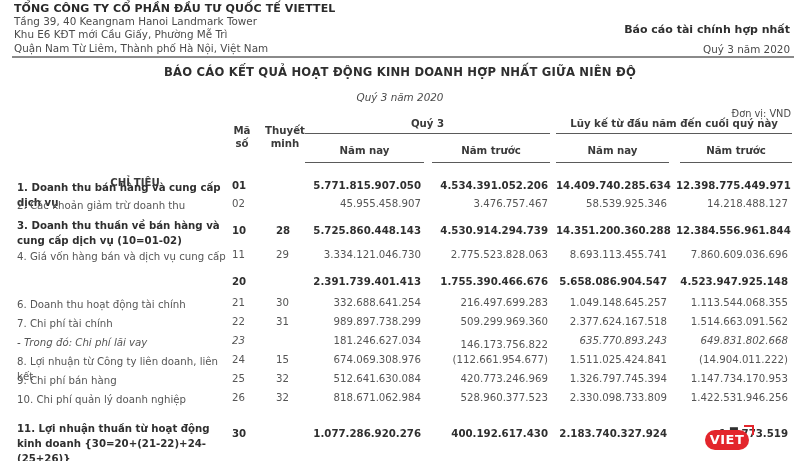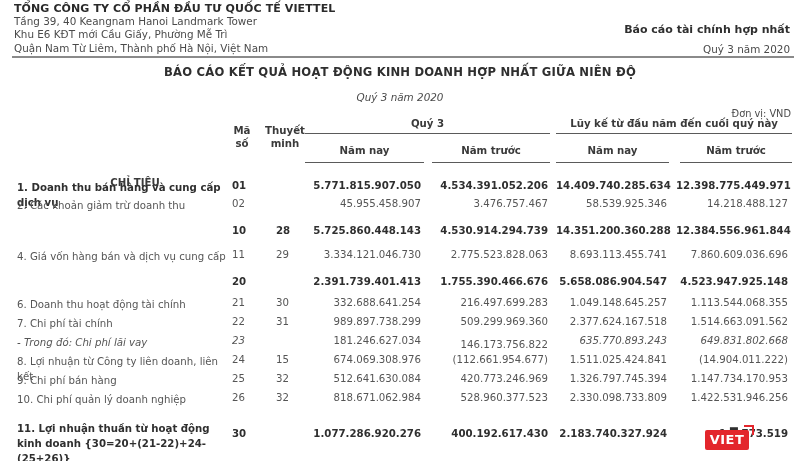--- a/index.html
+++ b/index.html
@@ -35,21 +35,21 @@
   .row .num { position: absolute; text-align: right; white-space: nowrap; }
   .c1 { left: 300px; width: 121px; }
   .c2 { left: 430px; width: 118px; }
   .c3 { left: 556px; width: 111px; }
   .c4 { left: 676px; width: 112px; }
   .row.italic .label, .row.italic .code, .row.italic .c3, .row.italic .c4 { font-style: italic; }
 
   
   .wm { position: absolute; left: 705px; top: 430px; width: 44px; height: 20px; background: #e3262c; color: #fff;
         font-family: "DejaVu Sans", sans-serif; font-weight: bold; font-size: 13px; line-height: 20px; text-align: center;
-        border-radius: 2px; letter-spacing: 0.5px; }
+        border-radius: 10px; letter-spacing: 0.5px; }
   .wm-corner { position: absolute; left: 744px; top: 425px; width: 8px; height: 8px; border-top: 2px solid #e3262c; border-right: 2px solid #e3262c; }
 </style>
 </head>
 <body>
 
 <div class="abs lh-company">TỔNG CÔNG TY CỔ PHẦN ĐẦU TƯ QUỐC TẾ VIETTEL</div>
 <div class="abs lh-line" style="top:15px">Tầng 39, 40 Keangnam Hanoi Landmark Tower</div>
 <div class="abs lh-line" style="top:28px">Khu E6 KĐT mới Cầu Giấy, Phường Mễ Trì</div>
 <div class="abs lh-line" style="top:42px">Quận Nam Từ Liêm, Thành phố Hà Nội, Việt Nam</div>
 <div class="abs lh-r1">Báo cáo tài chính hợp nhất</div>
@@ -95,20 +95,21 @@
     <div class="row" style="top: 198px; height: 16px;">
       <span class="label" style="top: 0px;">2. Các khoản giảm trừ doanh thu</span>
       <span class="code" style="top: 0px;">02</span>
       <span class="note" style="top: 0px;"></span>
       <span class="num c1" style="top: 0px;">45.955.458.907</span>
       <span class="num c2" style="top: 0px;">3.476.757.467</span>
       <span class="num c3" style="top: 0px;">58.539.925.346</span>
       <span class="num c4" style="top: 0px;">14.218.488.127</span>
     </div>
     <div class="row bold" style="top: 218px; height: 30px;">
+      <span class="label" style="top: 0px;">3. Doanh thu thuần về bán hàng và cung cấp dịch vụ (10=01-02)</span>
       <span class="code" style="top: 7px;">10</span>
       <span class="note" style="top: 7px;">28</span>
       <span class="num c1" style="top: 7px;">5.725.860.448.143</span>
       <span class="num c2" style="top: 7px;">4.530.914.294.739</span>
       <span class="num c3" style="top: 7px;">14.351.200.360.288</span>
       <span class="num c4" style="top: 7px;">12.384.556.961.844</span>
     </div>
     <div class="row" style="top: 249px; height: 16px;">
       <span class="label" style="top: 0px;">4. Giá vốn hàng bán và dịch vụ cung cấp</span>
       <span class="code" style="top: 0px;">11</span>

